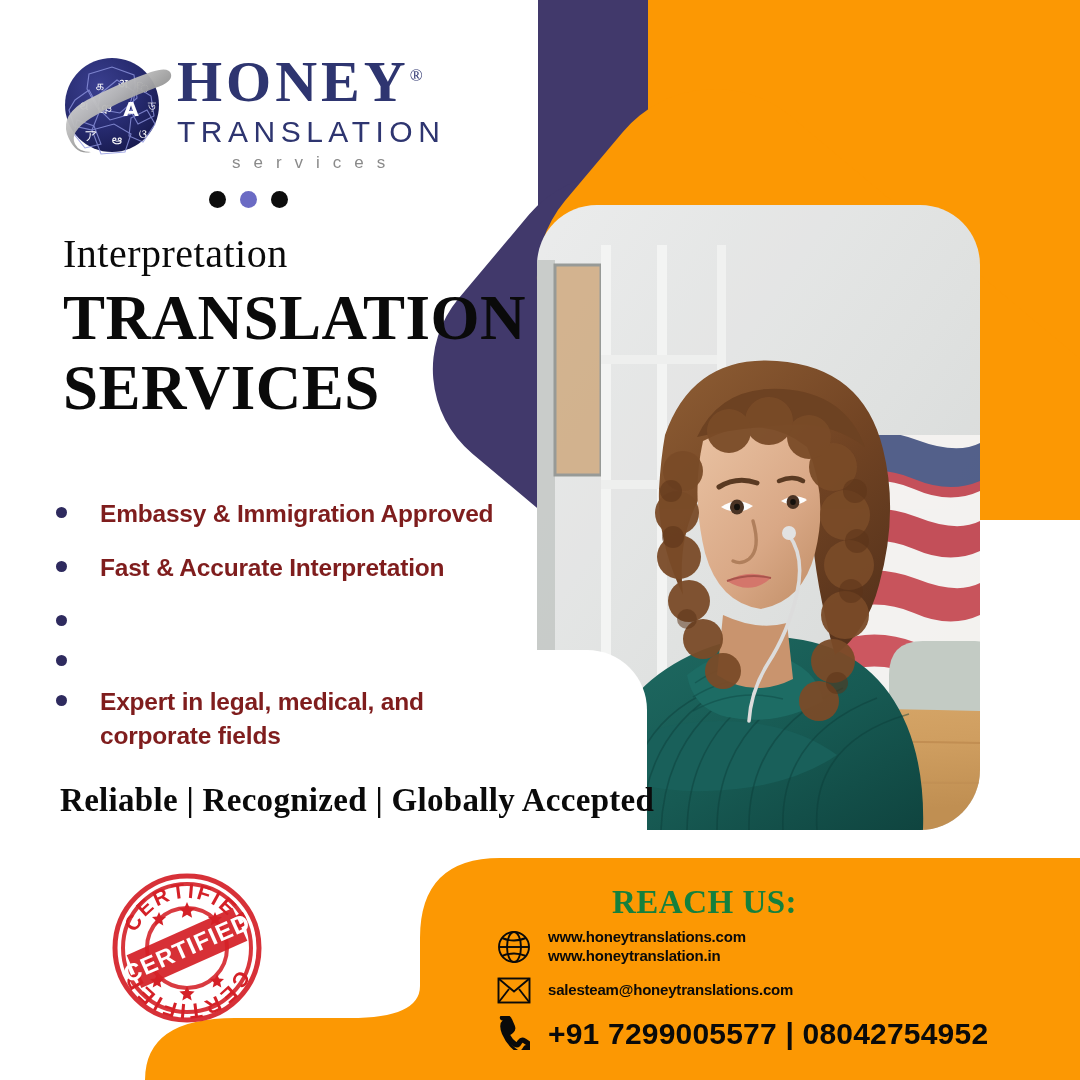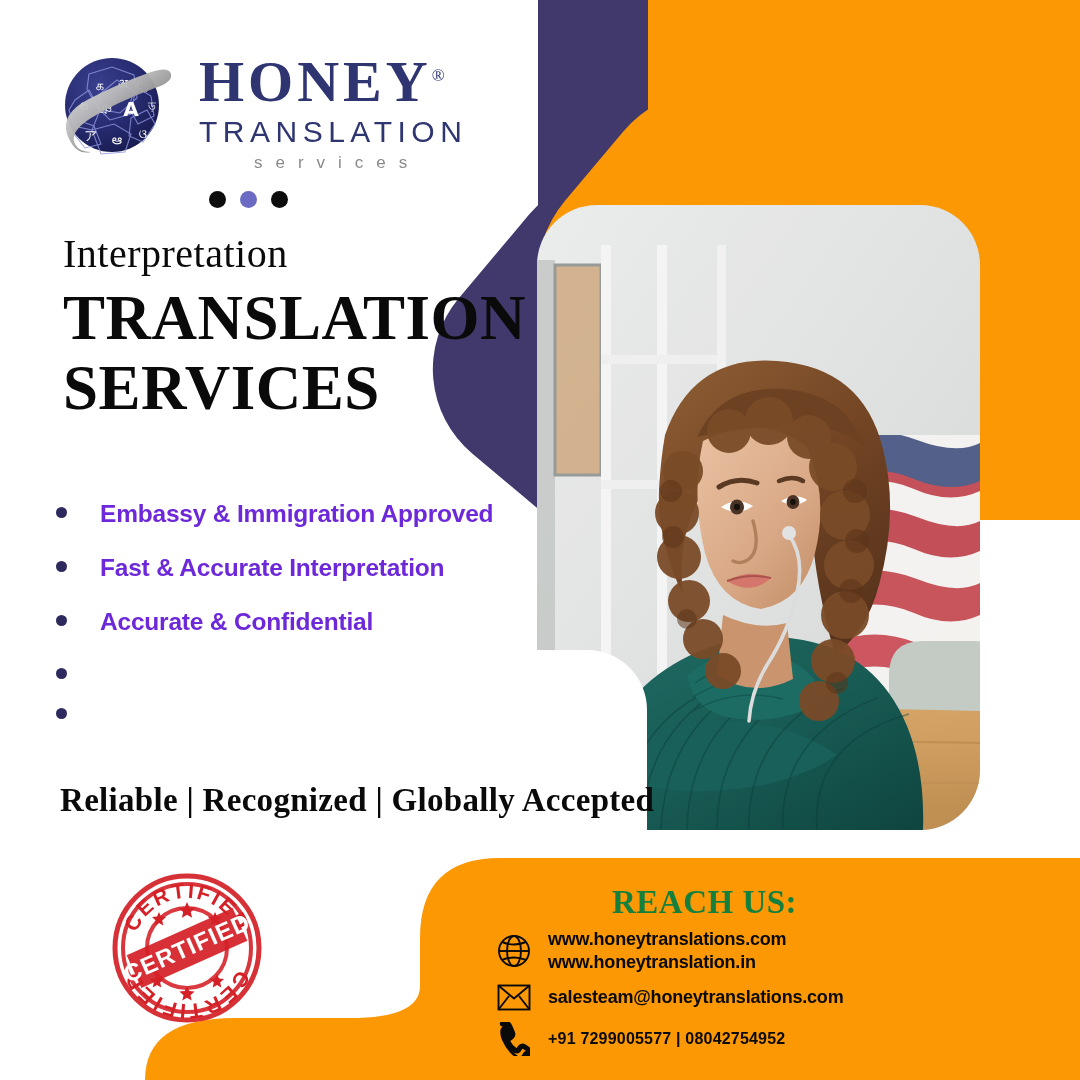--- a/index.html
+++ b/index.html
@@ -82,21 +82,21 @@
   }
 
   
   .logo {
     position:absolute;
     left:55px; top:48px;
     z-index:10;
     display:flex; align-items:flex-start;
   }
   .logo-globe { width:118px; height:118px; position:relative; flex:0 0 auto; }
-  .logo-text { margin-left:26px; padding-top:6px; }
+  .logo-text { margin-left:4px; padding-top:6px; }
   .logo-honey {
     font-family:"Liberation Serif", serif;
     font-weight:bold;
     font-size:58px;
     letter-spacing:4px;
     color:#2E3570;
     line-height:0.98;
     position:relative;
     display:inline-block;
   }
@@ -172,21 +172,21 @@
     border-radius:50%;
     background:#2E2A5E;
     flex:0 0 auto;
     margin-top:10px;
     margin-right:33px;
   }
   .bullet-text {
     font-family:"Liberation Sans", sans-serif;
     font-weight:bold;
     font-size:24.5px;
-    color:#6d28d9;
+    color:#7f1d1d;
     line-height:1.42;
     letter-spacing:-0.2px;
   }
 
   .tagline {
     position:absolute;
     left:60px; top:782px;
     font-family:"Liberation Serif", serif;
     font-weight:bold;
     font-size:33px;
@@ -233,28 +233,28 @@
   }
   .c-row { display:flex; align-items:center; margin-bottom:11px; }
   .c-icon {
     width:44px; flex:0 0 auto;
     display:flex; align-items:center; justify-content:center;
     margin-right:12px;
   }
   .c-text {
     font-family:"Liberation Sans", sans-serif;
     font-weight:bold;
-    font-size:18px;
+    font-size:15px;
     color:#0a0a0a;
     line-height:1.25;
     letter-spacing:-0.2px;
     white-space:nowrap;
   }
   .c-text .line2 { display:block; }
-  .c-row.phone .c-text { font-size:16px; letter-spacing:0.2px; }
+  .c-row.phone .c-text { font-size:30px; letter-spacing:0.2px; }
 </style>
 </head>
 <body>
 
 <div id="poster">
 
   <div class="shape-purple-top"></div>
   <div class="shape-purple-diag"></div>
   <div class="shape-orange-top"></div>
   <div class="shape-orange-diag"></div>
@@ -476,27 +476,27 @@
     <div class="bullet-row">
       <span class="bullet-dot"></span>
       <span class="bullet-text">Embassy &amp; Immigration Approved</span>
     </div>
     <div class="bullet-row">
       <span class="bullet-dot"></span>
       <span class="bullet-text">Fast &amp; Accurate Interpretation</span>
     </div>
     <div class="bullet-row">
       <span class="bullet-dot"></span>
-      <span class="bullet-text">Accurate &amp; Confidential</span>
     </div>
     <div class="bullet-row">
       <span class="bullet-dot"></span>
     </div>
     <div class="bullet-row">
       <span class="bullet-dot"></span>
+      <span class="bullet-text" style="max-width:330px">Expert in legal, medical, and corporate fields</span>
     </div>
   </div>
 
   <div class="tagline">Reliable  |  Recognized  |  Globally Accepted</div>
 
   <div class="stamp">
     <svg viewBox="0 0 160 158" xmlns="http://www.w3.org/2000/svg">
       <defs>
         <path id="arcTop" d="M 26,84 A 54,54 0 0 1 134,84"></path>
         <path id="arcBottom" d="M 134,82 A 54,54 0 0 1 26,82"></path>

